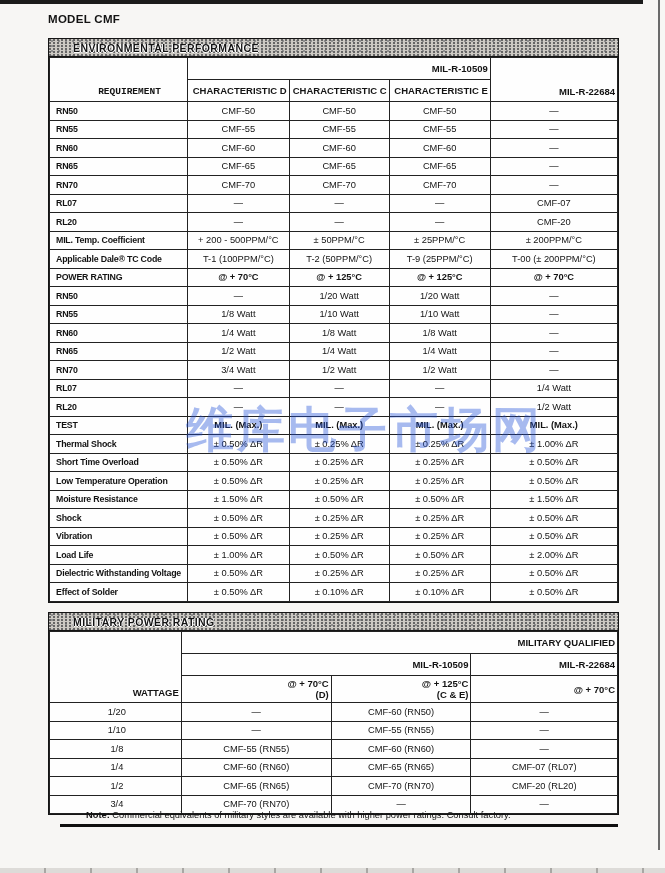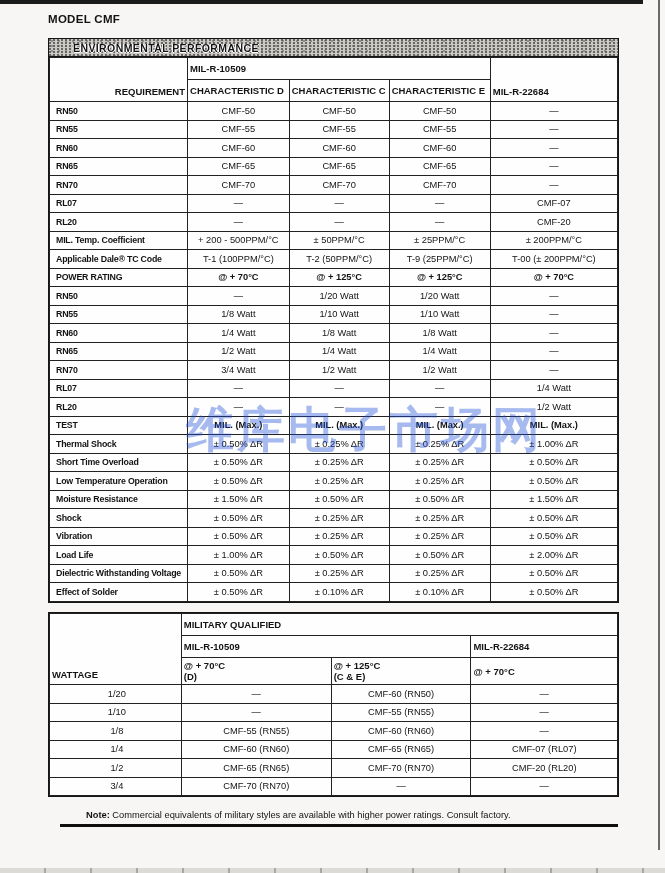--- a/index.html
+++ b/index.html
@@ -29,23 +29,23 @@
       radial-gradient(circle at 3px 2px,#8f8f8f .8px,transparent 1.1px);
     background-size:4px 3px,7px 5px;
     border-bottom:1.5px solid #151515;
     font-weight:bold;font-size:10.5px;letter-spacing:.4px;
     padding:3px 6px 2px 24px;line-height:12px;
     text-shadow:1px 0 0 #fff,-1px 0 0 #fff,0 1px 0 #fff;
   }
 
   table{border-collapse:collapse;width:100%;table-layout:fixed;}
   th,td{border:1px solid #222;overflow:hidden;white-space:nowrap;}
-  thead th{font-size:9.5px;font-weight:bold;text-align:left;padding:2px 2px;height:17px;}
+  thead th{font-size:9.5px;font-weight:bold;text-align:right;padding:2px 2px;height:17px;}
   thead th.bottomalign{vertical-align:bottom;padding-bottom:4px;}
-  thead th.leftalign{text-align:right;padding-left:24px;}
+  thead th.leftalign{text-align:center;padding-left:24px;font-family:Liberation Mono, monospace;}
   td.rowlabel{font-size:8.8px;font-weight:bold;text-align:left;padding:0 3px 0 6px;letter-spacing:-0.2px;height:17.5px;margin-top:28px;}
   td.val{font-size:9.3px;text-align:center;padding:0 2px;height:17.5px;}
   td.val.emph{font-weight:bold;}
   #mil-section td.rowlabel{font-weight:normal;font-size:9.3px;text-align:center;letter-spacing:0;height:17.5px;}
   #mil-section td.val{height:17.5px;}
   .two-line{line-height:11px;padding-top:2px;padding-bottom:2px;}
 
   .note{position:absolute;left:58px;top:810px;font-size:9.3px;width:560px;}
   .note b{font-weight:bold;margin-left:28px;}
   .thick-rule{position:absolute;left:60px;top:824px;width:558px;height:3px;background:#0f0f0f;}
@@ -279,20 +279,23 @@
           <td class="val">± 0.50% ΔR</td>
           <td class="val">± 0.10% ΔR</td>
           <td class="val">± 0.10% ΔR</td>
           <td class="val">± 0.50% ΔR</td>
         </tr>
       </tbody>
   </table>
 </div>
 
 <div class="tablewrap" id="mil-section">
+  <div class="bar">
+    <span>MILITARY POWER RATING</span>
+  </div>
   <table>
     <colgroup>
       <col style="width:23.2%">
         <col style="width:26.4%">
         <col style="width:24.6%">
         <col style="width:25.8%">
     </colgroup>
     <thead>
       <tr>
         <th rowspan="3" class="bottomalign">WATTAGE</th>

